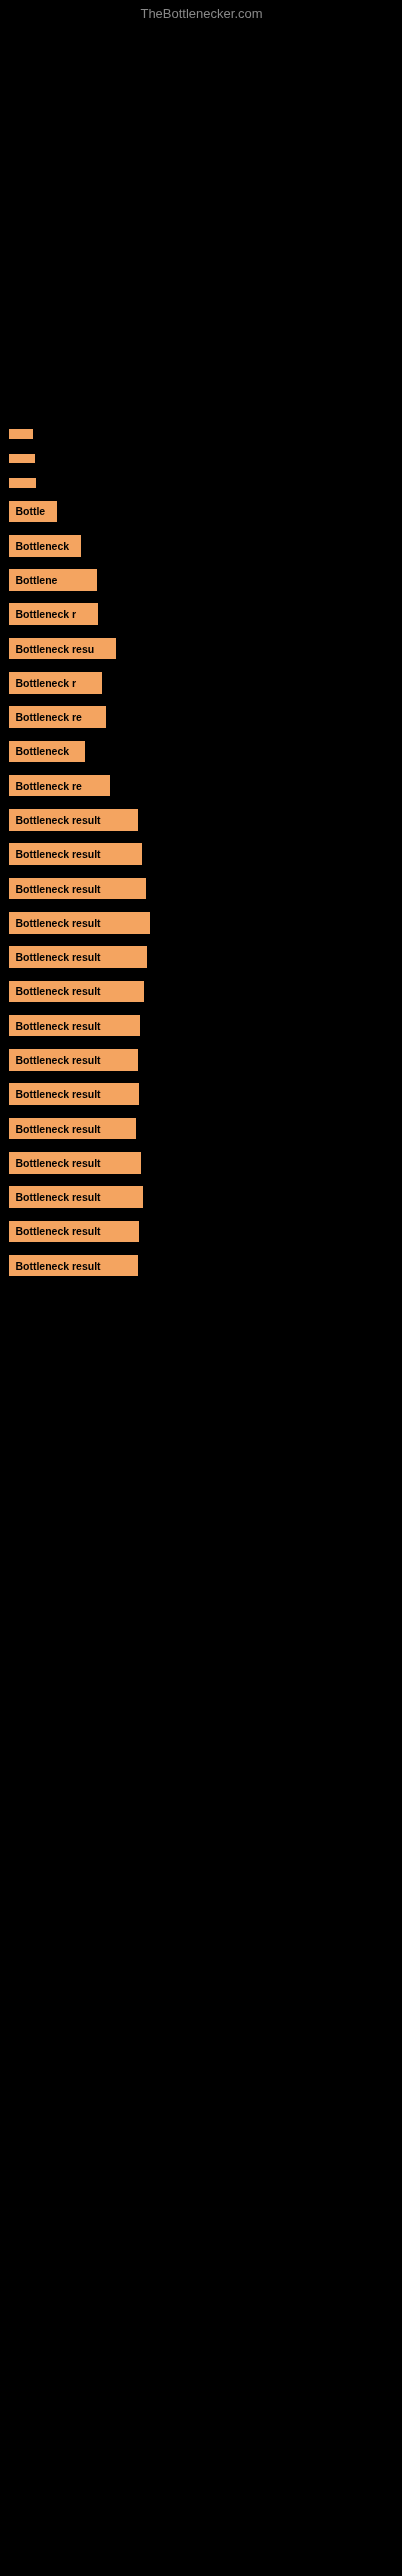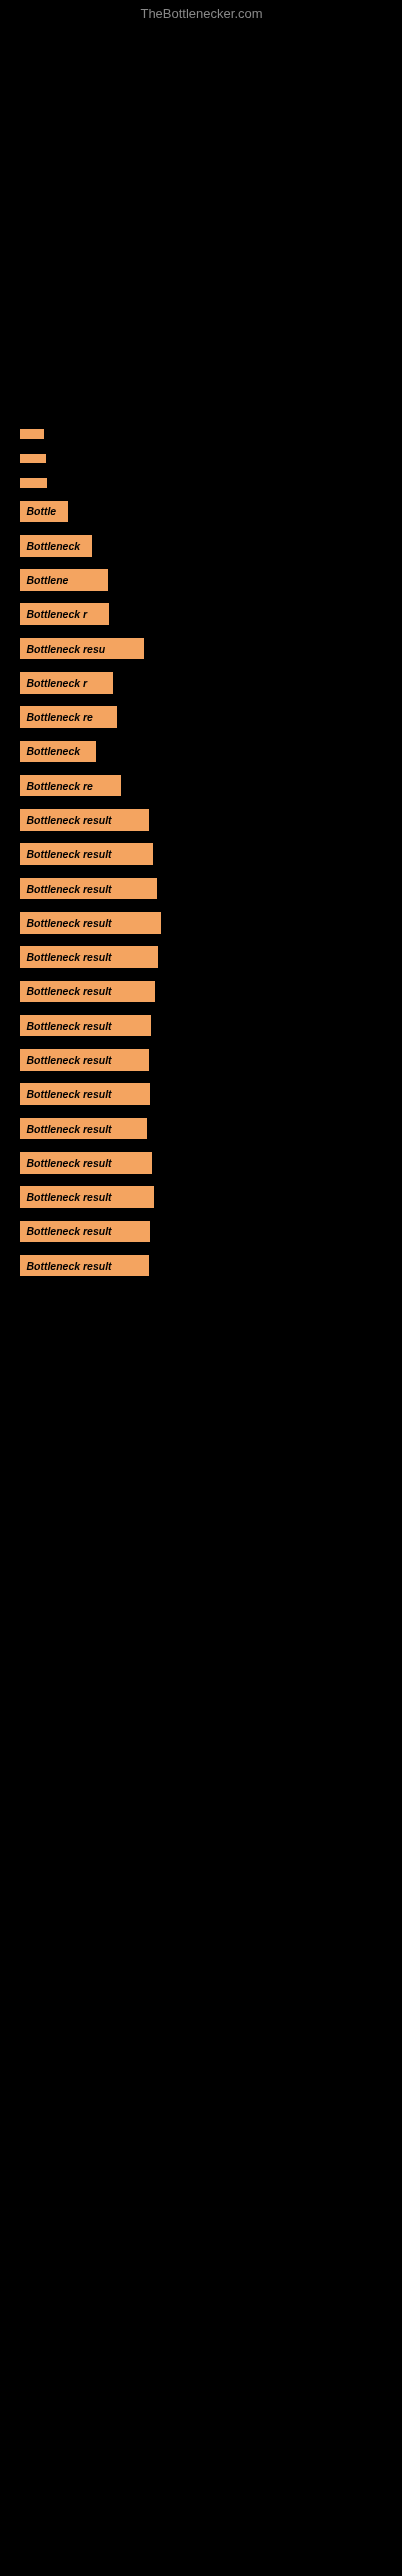--- a/index.html
+++ b/index.html
@@ -31,22 +31,21 @@
       position: relative;
     }
 
     .results-container {
       padding: 0 0;
       margin-top: 16px;
     }
 
     .result-item {
       margin-bottom: 9.7px;
-      padding-left: 20px;
-      font-style: italic;
+      padding-left: 9px;
     }
 
     .result-bar {
       background-color: #F4A460;
       color: #000000;
       font-size: 10.5px;
       font-weight: bold;
       padding: 4.8px 6.4px;
       display: inline-block;
       white-space: nowrap;
@@ -54,21 +53,21 @@
     }
 
     
     .bar-w1  { width: 24px; }
     .bar-w2  { width: 26px; }
     .bar-w3  { width: 27px; }
     .bar-w4  { width: 48px; }
     .bar-w5  { width: 72px; }
     .bar-w6  { width: 88px; }
     .bar-w7  { width: 89px; }
-    .bar-w8  { width: 124px; }
+    .bar-w8  { width: 107px; }
     .bar-w9  { width: 93px; }
     .bar-w10 { width: 97px; }
     .bar-w11 { width: 76px; }
     .bar-w12 { width: 113px; }
     .bar-w13 { width: 101px; }
     .bar-w14 { width: 129px; }
     .bar-w15 { width: 133px; }
     .bar-w16 { width: 137px; }
     .bar-w17 { width: 141px; }
     .bar-w18 { width: 138px; }

